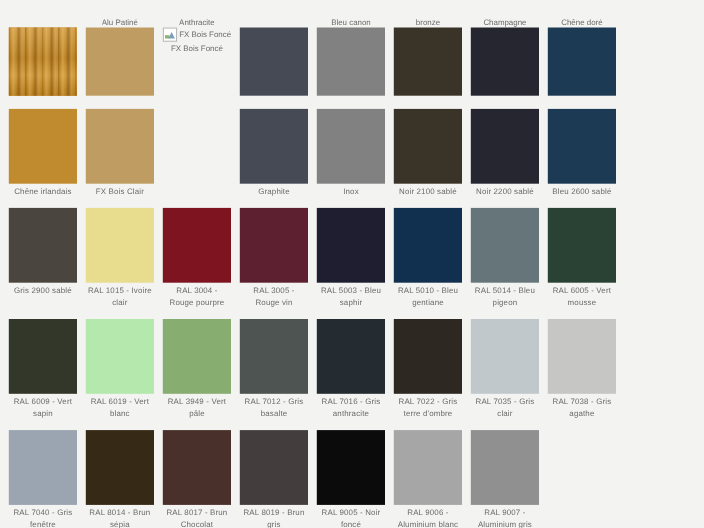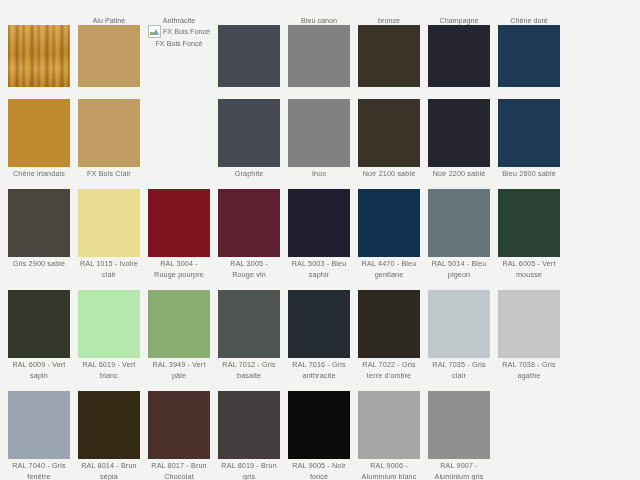--- a/index.html
+++ b/index.html
@@ -215,21 +215,21 @@
     <div class="cell">
       <div class="swatch" style="background: rgb(92, 32, 48);"></div>
       <div class="caption">RAL 3005 - Rouge vin</div>
     </div>
     <div class="cell">
       <div class="swatch" style="background: rgb(30, 30, 48);"></div>
       <div class="caption">RAL 5003 - Bleu saphir</div>
     </div>
     <div class="cell">
       <div class="swatch" style="background: rgb(17, 48, 79);"></div>
-      <div class="caption">RAL 4470 - Bleu gentiane</div>
+      <div class="caption">RAL 5010 - Bleu gentiane</div>
     </div>
     <div class="cell">
       <div class="swatch" style="background: rgb(102, 117, 122);"></div>
       <div class="caption">RAL 5014 - Bleu pigeon</div>
     </div>
     <div class="cell">
       <div class="swatch" style="background: rgb(42, 66, 52);"></div>
       <div class="caption">RAL 6005 - Vert mousse</div>
     </div>
     <div class="cell">

